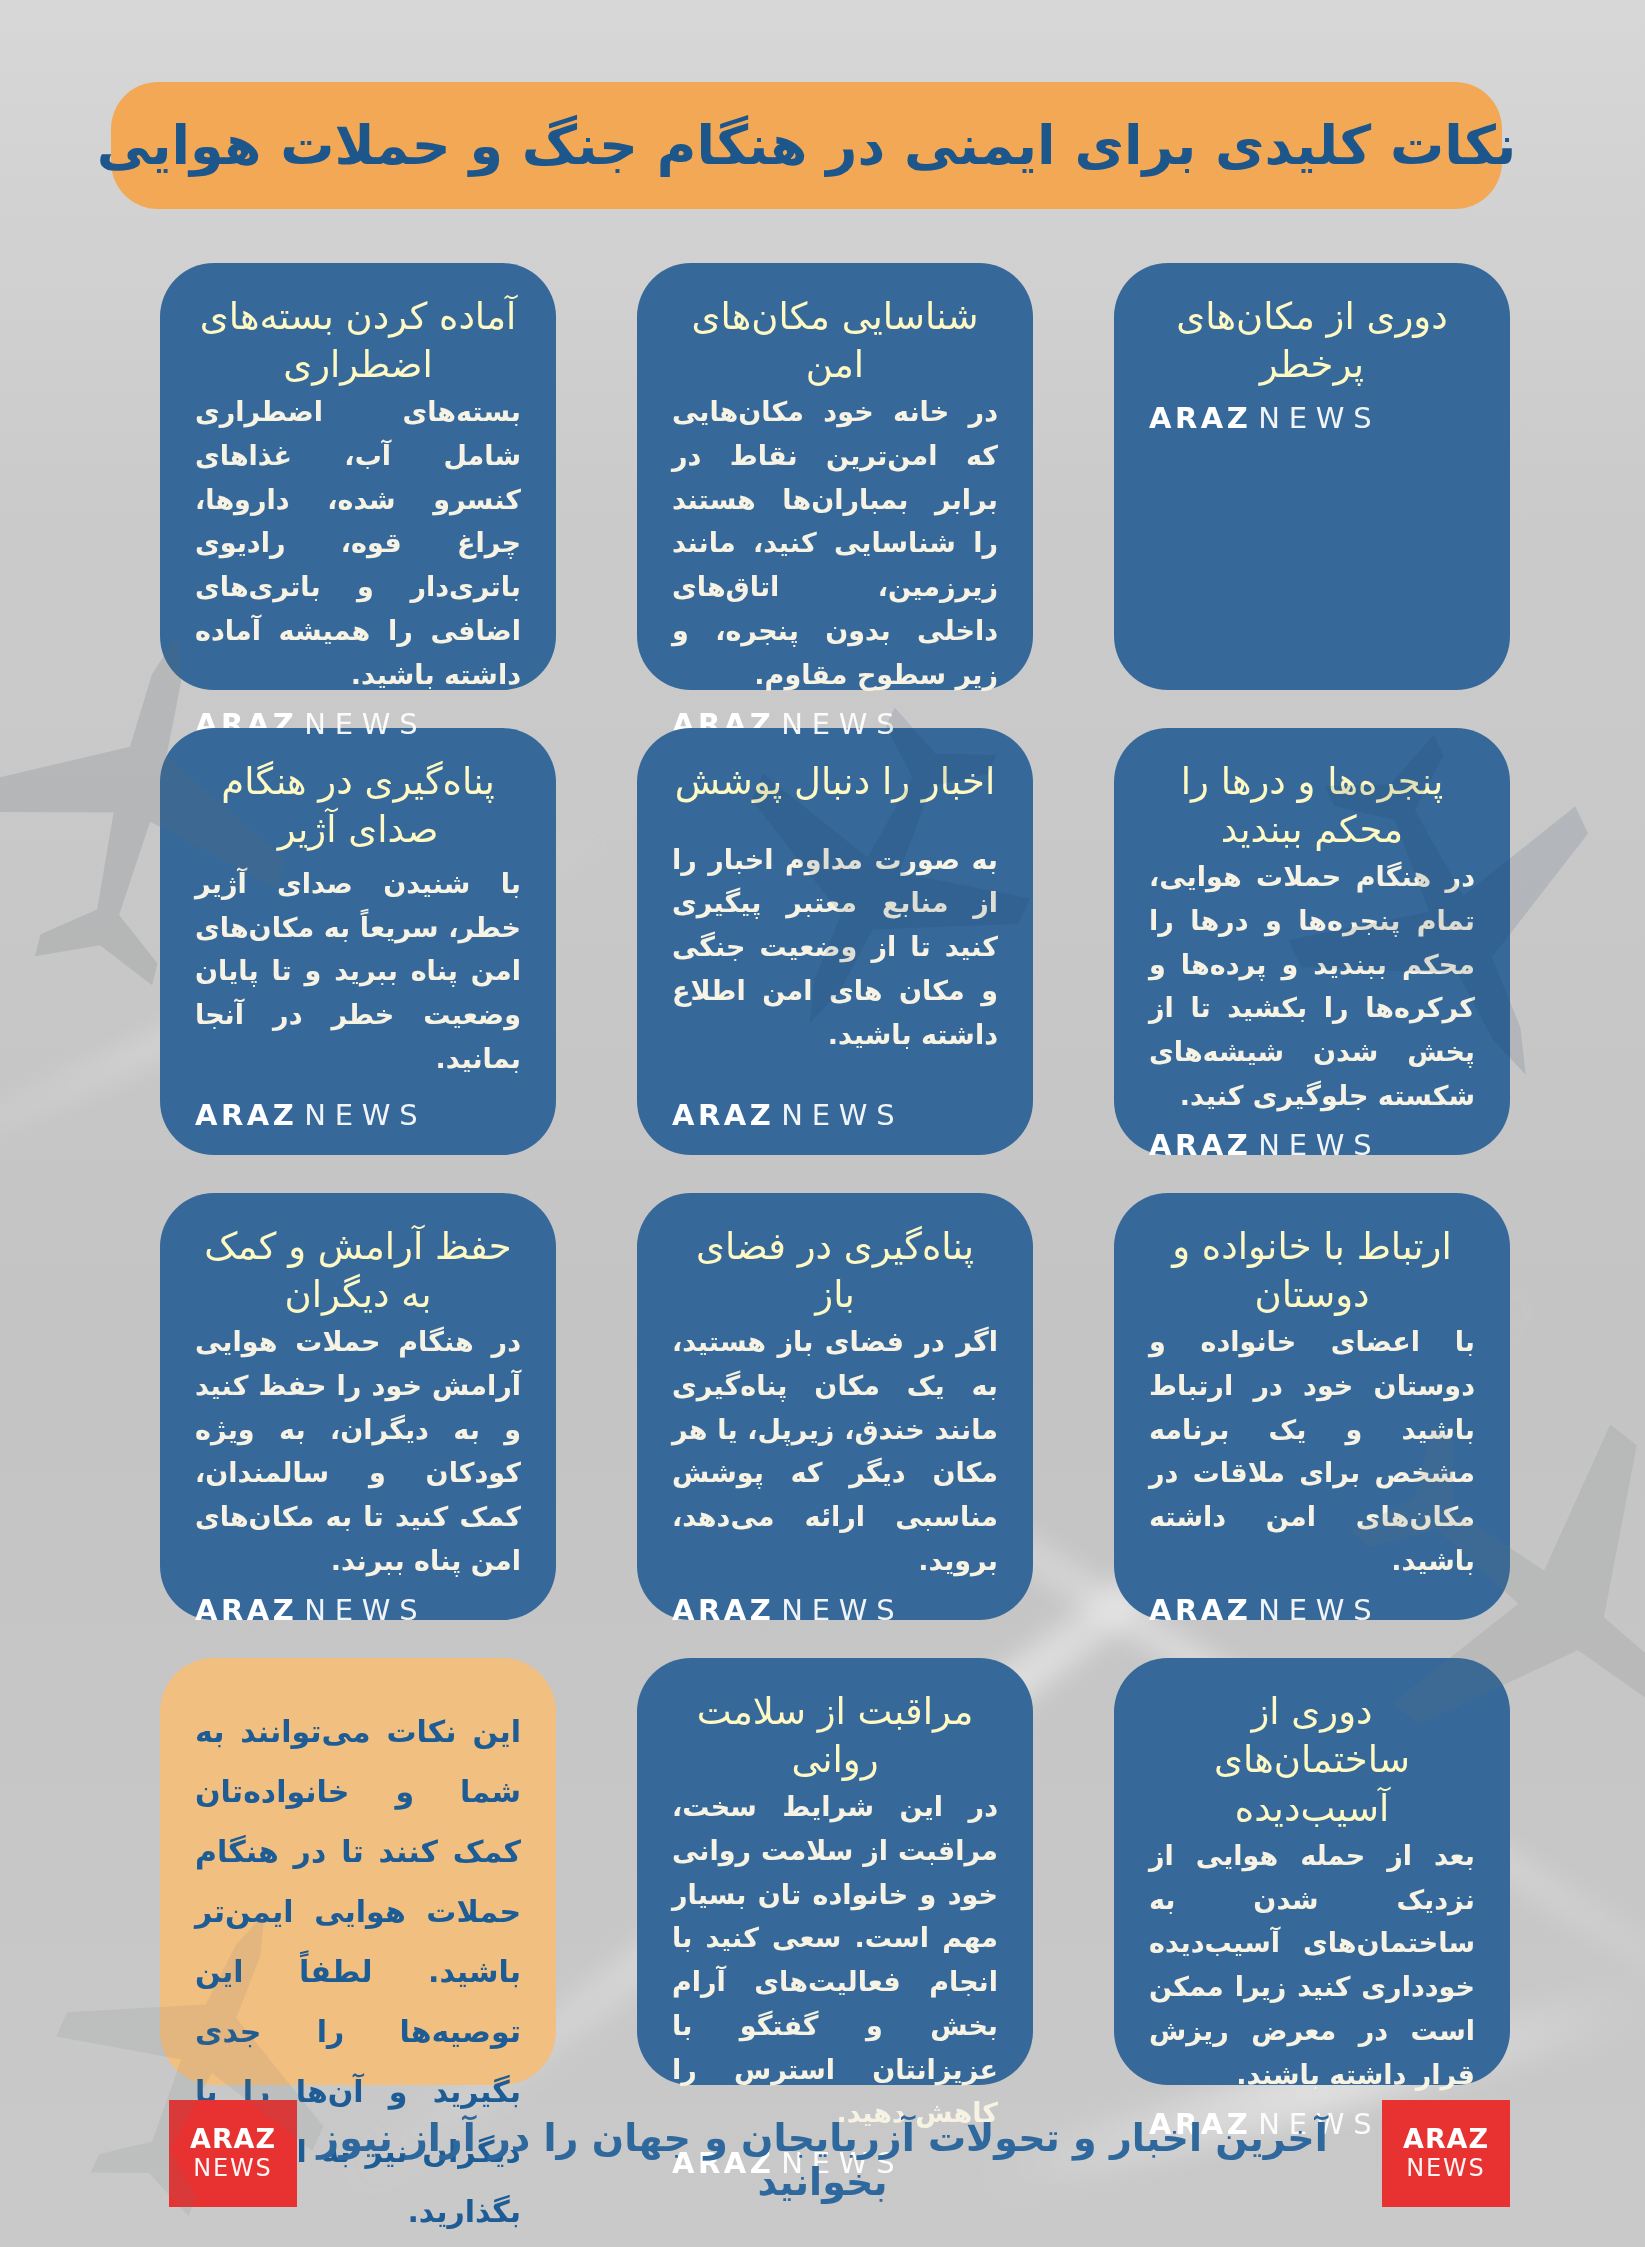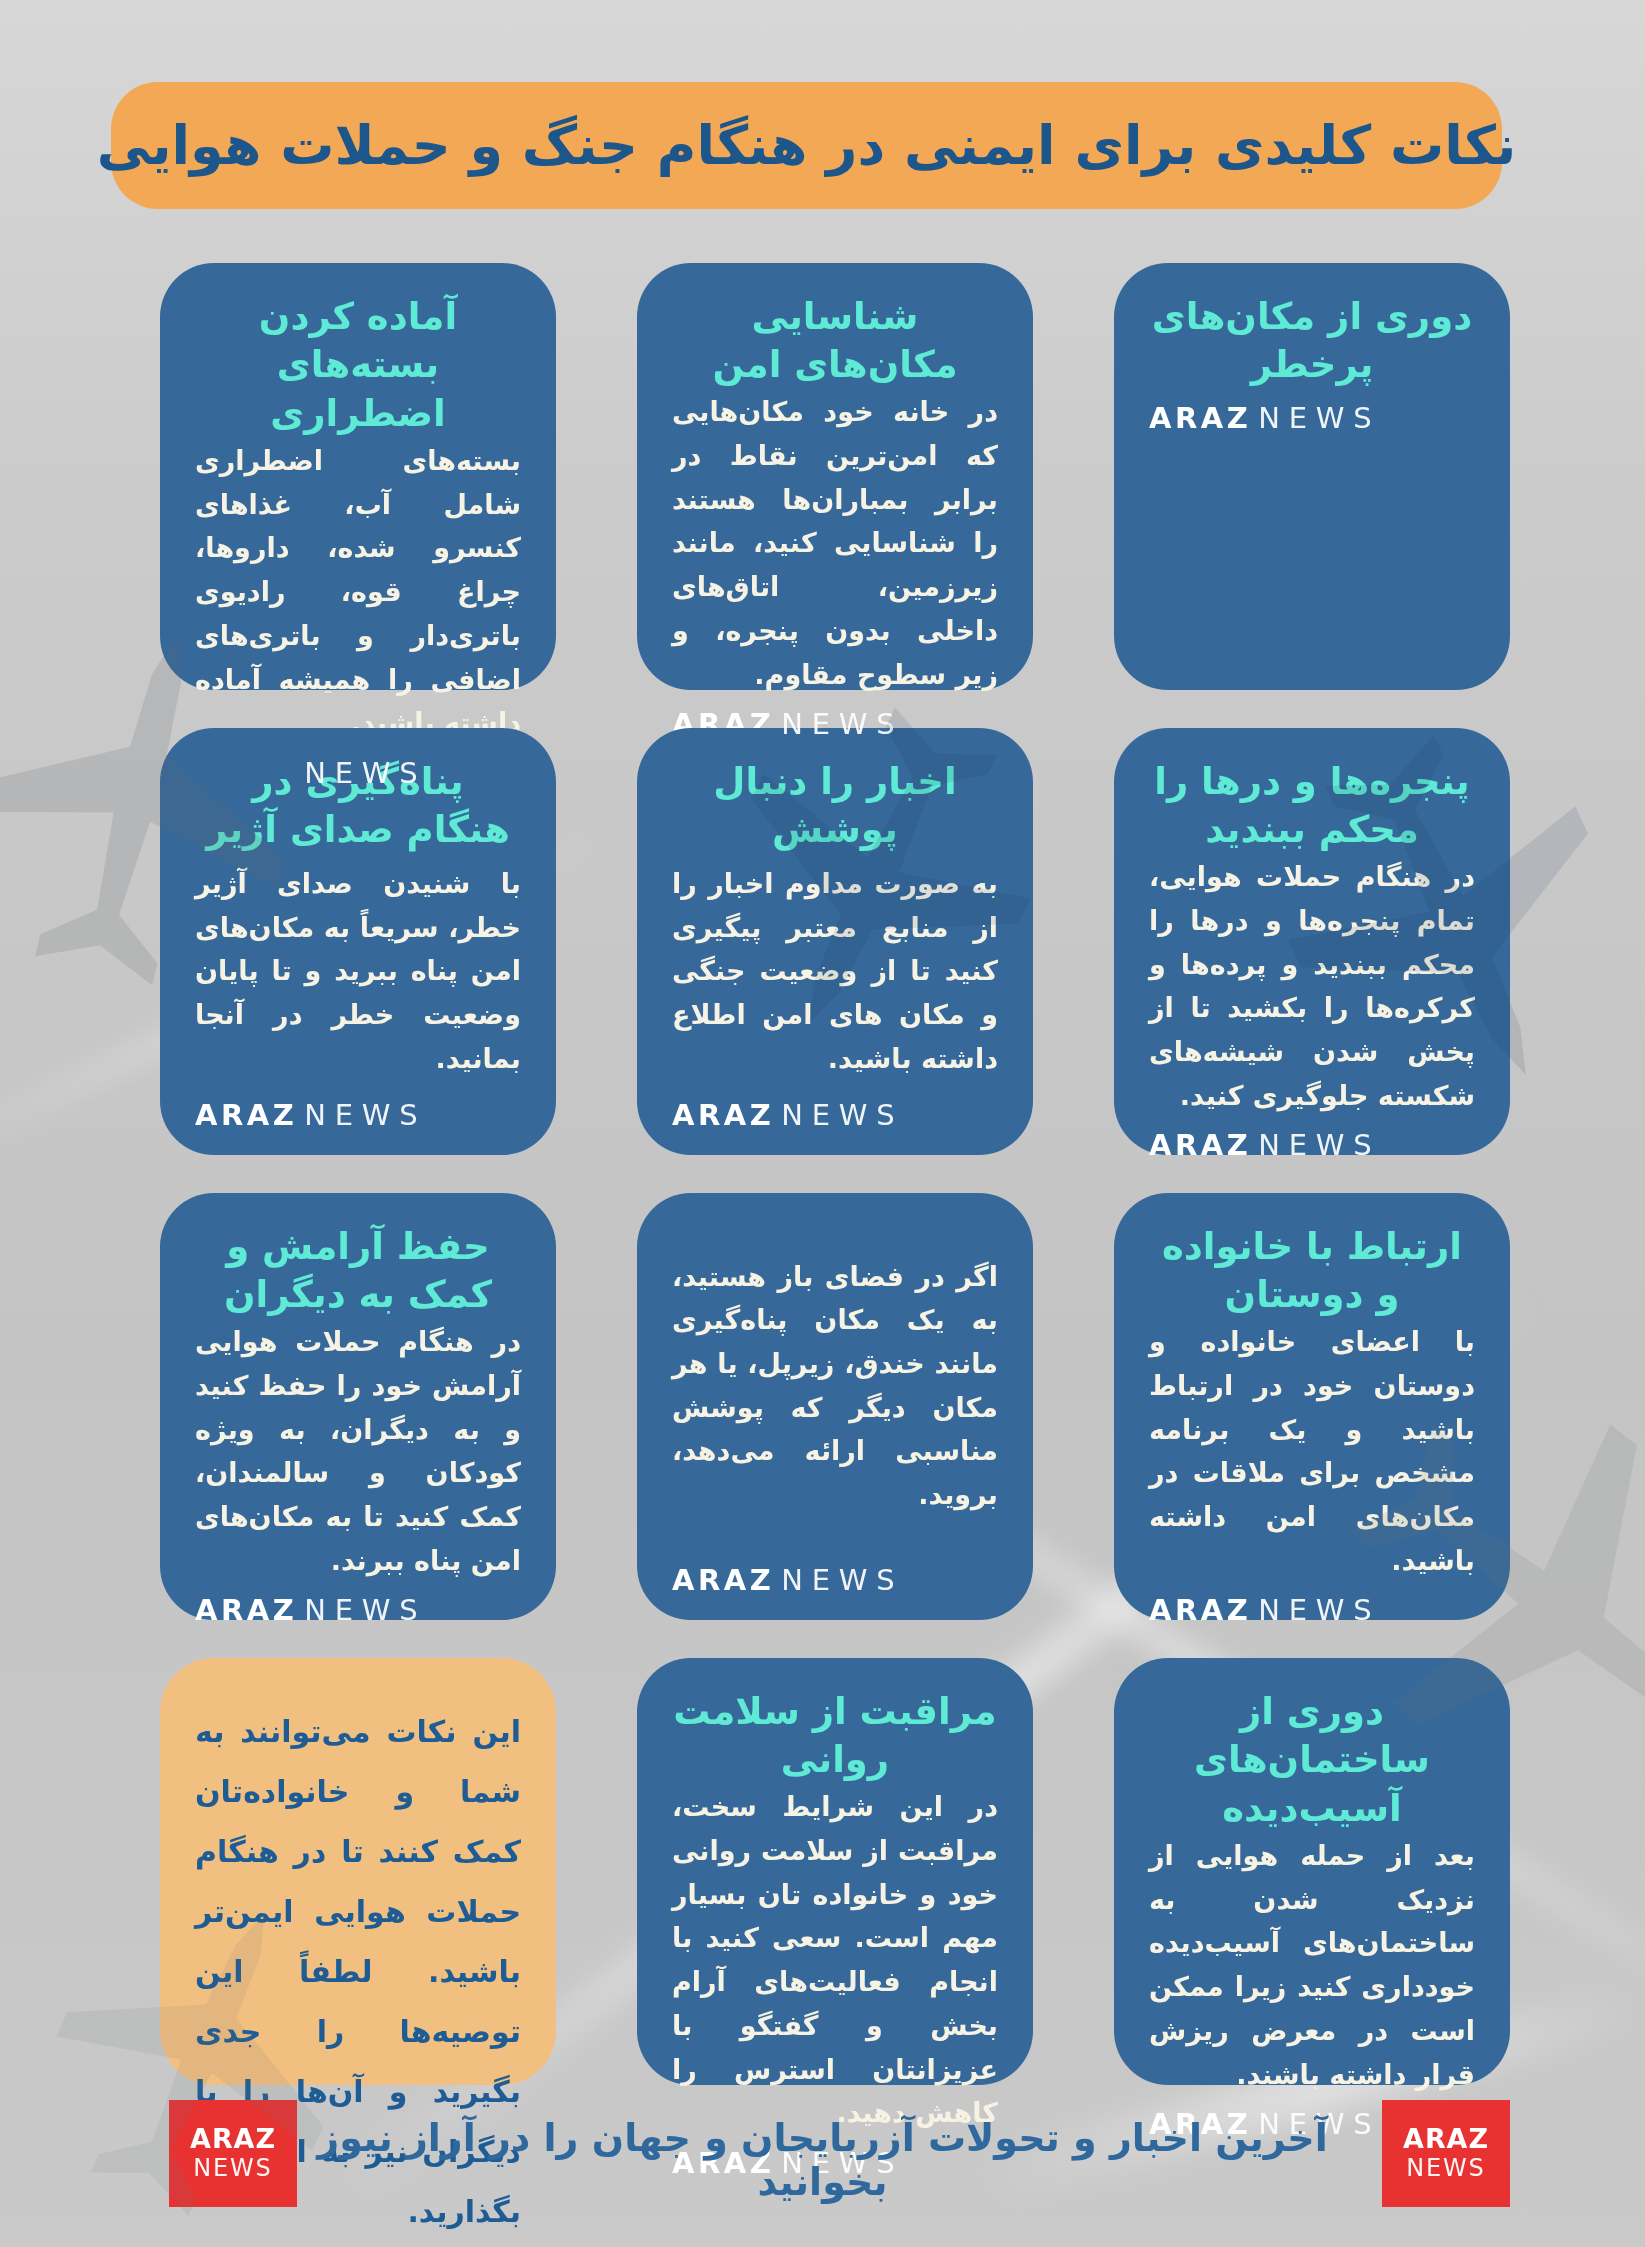--- a/index.html
+++ b/index.html
@@ -33,22 +33,22 @@
     position:absolute;left:161px;top:263px;width:1349px;z-index:2;
     display:grid;grid-template-columns:repeat(3,396px);grid-auto-rows:427px;
     column-gap:81px;row-gap:38px;direction:rtl;
   }
   .card{
     background:#36699a;border-radius:54px;box-sizing:border-box;
     padding:26px 35px 23px;display:flex;flex-direction:column;
     color:#f7f3e4;direction:rtl;
   }
   .card-heading{
-    margin:3.5px 0 0;font-size:37px;line-height:1.32;font-weight:bold;
-    color:#5eead4;text-align:center;
+    margin:3.5px 0 0;font-size:37px;line-height:1.32;font-weight:normal;
+    color:#fef9c3;text-align:center;
   }
   .card-body{
     margin:auto 0;font-size:27px;line-height:1.62;font-weight:bold;
     text-align:justify;
   }
   .card-brand{
     margin-top:10.5px;text-align:left;direction:ltr;color:#ffffff;
     font-size:29px;white-space:nowrap;
   }
   .brand-araz{font-weight:bold;letter-spacing:3.5px;}
@@ -127,20 +127,21 @@
       <div class="card-brand"><span class="brand-araz">ARAZ</span><span class="brand-news">NEWS</span></div>
     </div>
 
     <div class="card">
       <h2 class="card-heading">ارتباط با خانواده و دوستان</h2>
       <p class="card-body">با اعضای خانواده و دوستان خود در ارتباط باشید و یک برنامه مشخص برای ملاقات در مکان‌های امن داشته باشید.</p>
       <div class="card-brand"><span class="brand-araz">ARAZ</span><span class="brand-news">NEWS</span></div>
     </div>
 
     <div class="card">
+      <h2 class="card-heading">پناه‌گیری در فضای باز</h2>
       <p class="card-body">اگر در فضای باز هستید، به یک مکان پناه‌گیری مانند خندق، زیرپل، یا هر مکان دیگر که پوشش مناسبی ارائه می‌دهد، بروید.</p>
       <div class="card-brand"><span class="brand-araz">ARAZ</span><span class="brand-news">NEWS</span></div>
     </div>
 
     <div class="card">
       <h2 class="card-heading">حفظ آرامش و کمک به دیگران</h2>
       <p class="card-body">در هنگام حملات هوایی آرامش خود را حفظ کنید و به دیگران، به ویژه کودکان و سالمندان، کمک کنید تا به مکان‌های امن پناه ببرند.</p>
       <div class="card-brand"><span class="brand-araz">ARAZ</span><span class="brand-news">NEWS</span></div>
     </div>
 

